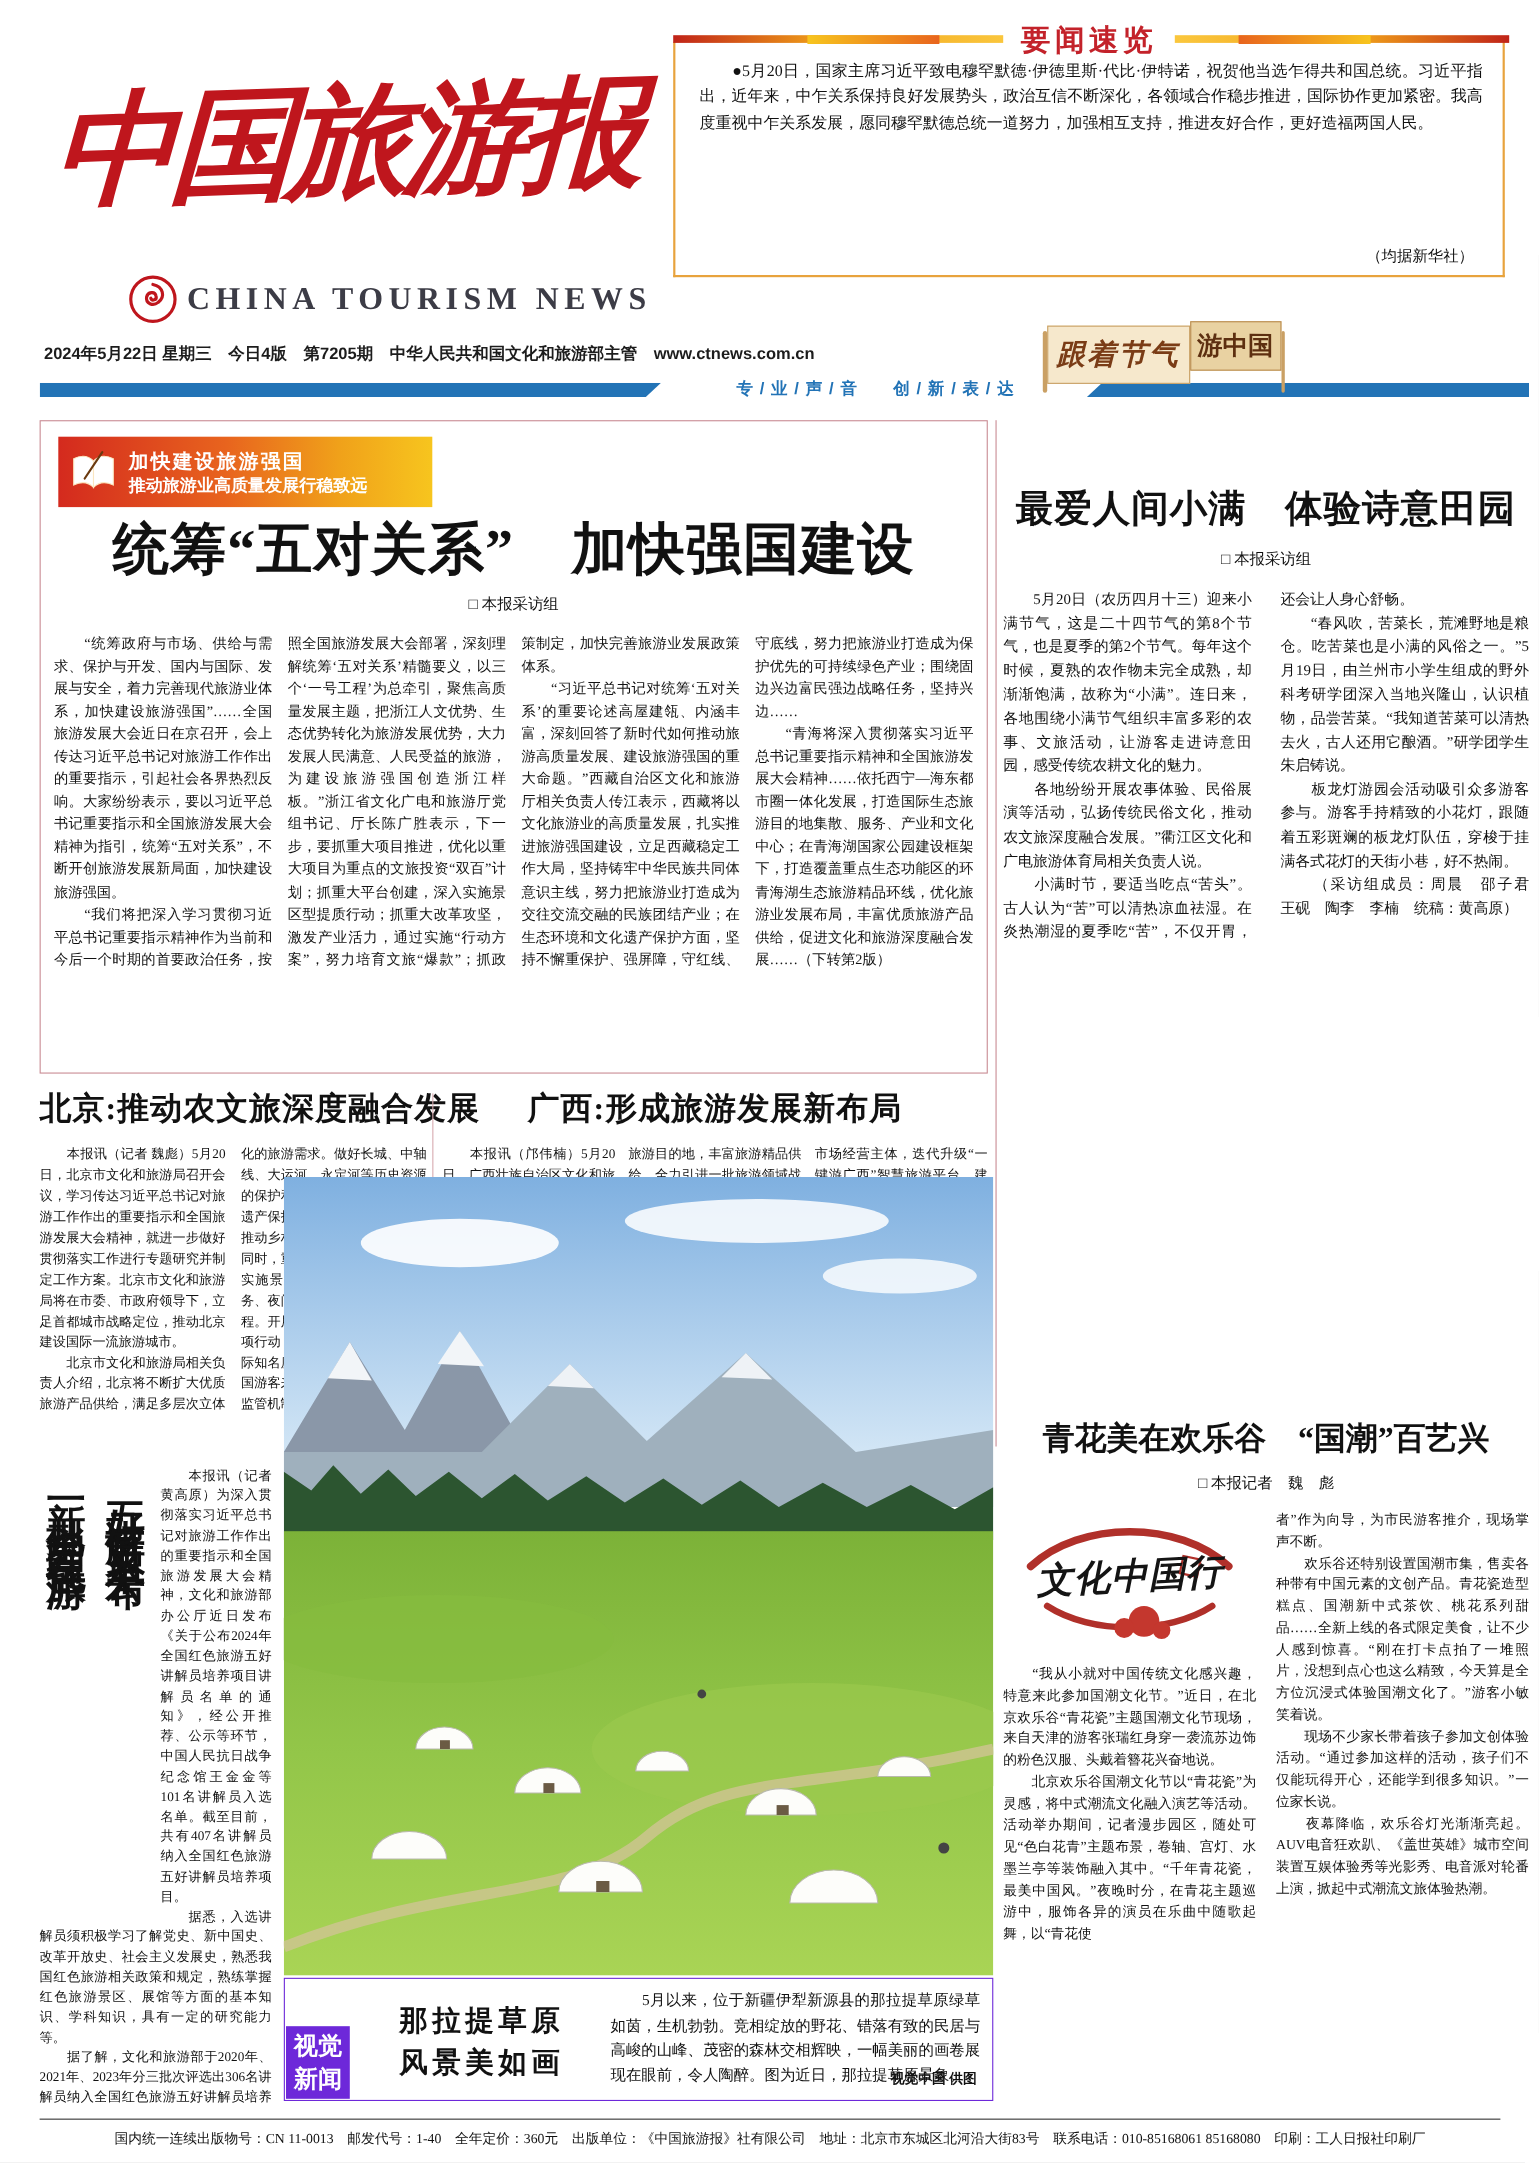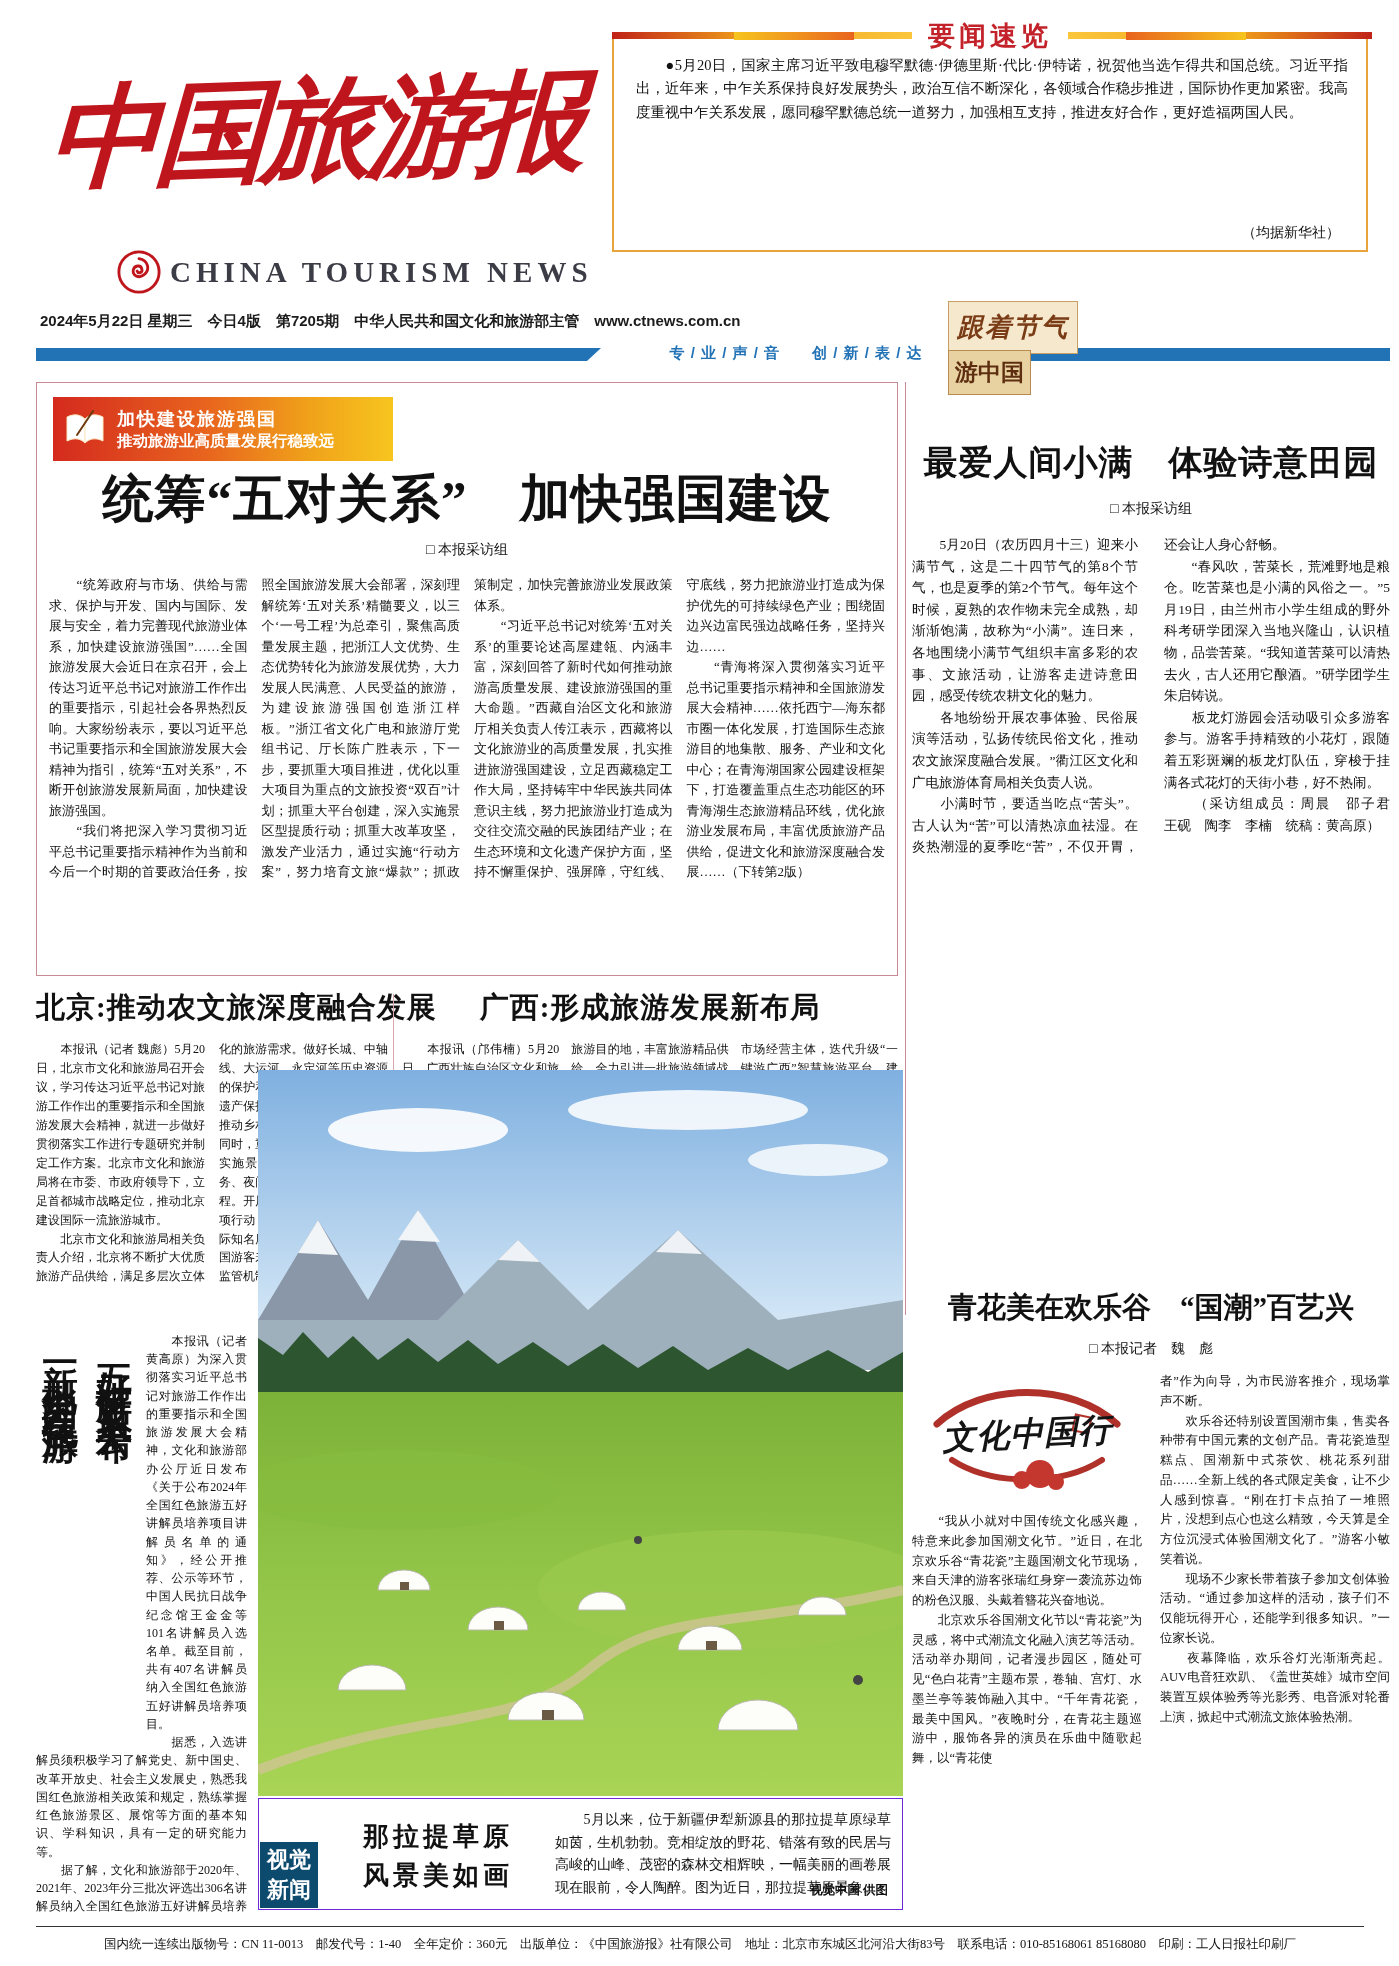--- a/index.html
+++ b/index.html
@@ -72,24 +72,24 @@
   #red-vheadline { float:left; width:102px; height:402px; margin:4px 8px 6px 0; display:flex; flex-direction:row; gap:6px; }
   #red-vheadline span { writing-mode:vertical-rl; text-orientation:upright; font-size:36px; font-weight:900; line-height:48px; letter-spacing:8px; }
   #red-body { font-size:12px; line-height:1.52; }
   
   #photo-block { position:absolute; left:258px; top:1070px; width:645px; height:845px; }
   #photo-svg { display:block; width:645px; height:726px; }
   #photo-caption-band { position:absolute; left:0; top:728px; width:645px; height:112px; border:1px solid #6d28d9; background:#fff; }
   #caption-title { position:absolute; left:104px; top:18px; font-size:26px; font-weight:900; letter-spacing:4px; line-height:1.5; text-align:center; }
   #caption-text { position:absolute; left:296px; top:10px; width:336px; font-size:14px; line-height:1.62; }
   #caption-credit { position:absolute; right:14px; bottom:10px; font-size:12.5px; font-weight:bold; }
-  #visual-tag { position:absolute; left:2px; top:772px; width:58px; height:66px; background:#0c4a6e; color:#fff;
+  #visual-tag { position:absolute; left:2px; top:772px; width:58px; height:66px; background:#6d28d9; color:#fff;
     font-size:22px; font-weight:bold; line-height:1.35; text-align:center; display:flex; align-items:center; justify-content:center; }
   
-  #jieqi-badge { position:absolute; left:948px; top:296px; width:220px; height:66px; display:flex; align-items:flex-start;flex-direction:column; }
+  #jieqi-badge { position:absolute; left:948px; top:296px; width:220px; height:66px; display:flex; align-items:flex-start; }
   #jieqi-roll-l,#jieqi-roll-r { width:9px; height:56px; background:#caa064; border-radius:4px; margin-top:5px; }
   #jieqi-main { background:#f6e8cc; border:1px solid #c9a064; padding:8px 8px; font-size:26px; font-weight:900;
     color:#7a3c16; font-style:italic; letter-spacing:2px; white-space:nowrap; }
   #jieqi-sub { background:#e9d2a2; border:1px solid #b98b4e; padding:6px 6px; font-size:23px; font-weight:900;
     color:#5d2f10; margin-top:-4px; white-space:nowrap; }
   #xiaoman { position:absolute; left:912px; top:440px; width:478px; height:848px; }
   #xiaoman-headline { text-align:center; font-size:34px; font-weight:900; letter-spacing:1px; white-space:nowrap; }
   #xiaoman-byline { text-align:center; font-size:14px; margin-top:14px; }
   #xiaoman-body { margin-top:16px; height:756px; overflow:hidden; column-count:2; column-gap:26px; font-size:13.5px; line-height:1.6; }
   #qinghua { position:absolute; left:912px; top:1288px; width:478px; height:626px; }

